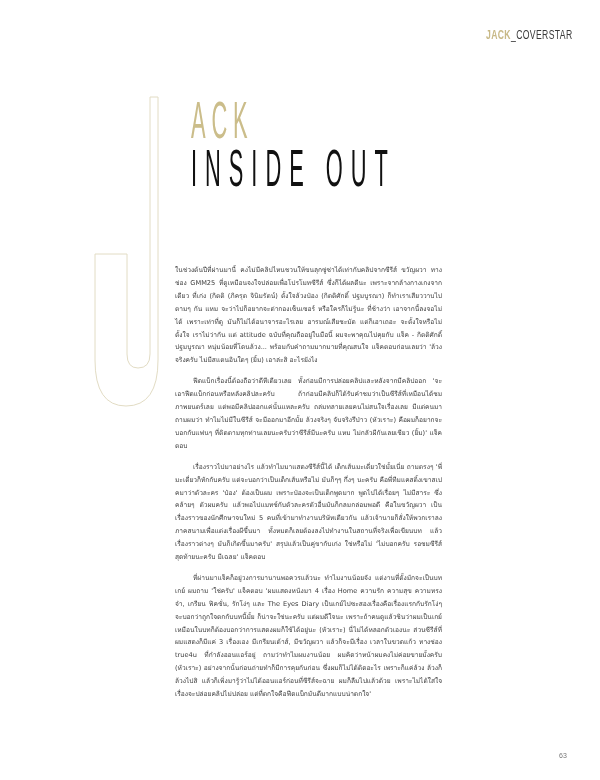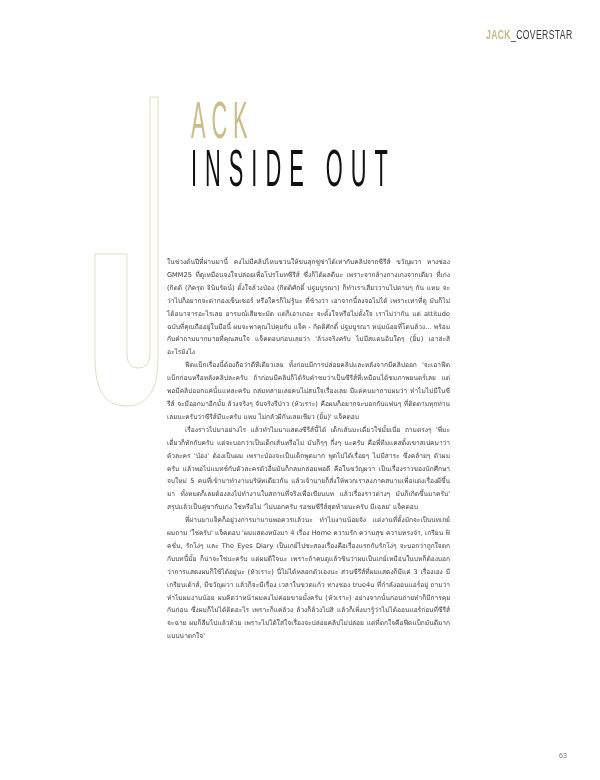--- a/index.html
+++ b/index.html
@@ -62,21 +62,21 @@
     .article {
       position: absolute;
       left: 167px; top: 256px;
       width: 283px;
       font-size: 6.6px;
       line-height: 12.9px;
       color: #3b3b3b;
       font-family: "DejaVu Sans", sans-serif;
     }
     .article p {
-      margin: 0;
+      margin: 8px;
       text-align: justify;
     }
     .article p.indent { text-indent: 18px; }
 
     .page-number {
       position: absolute;
       left: 559px; top: 752px;
       font-size: 7px;
       color: #777;
       font-family: "Liberation Sans", sans-serif;

